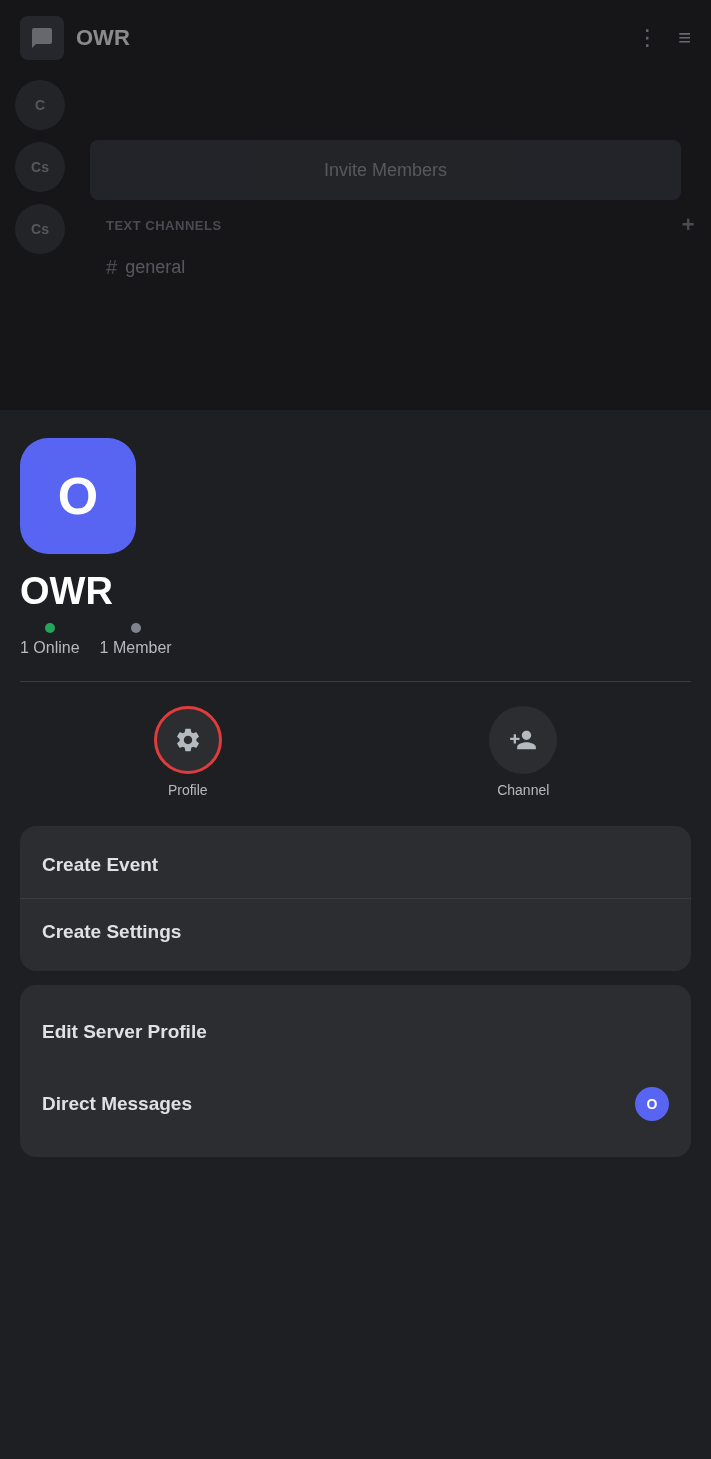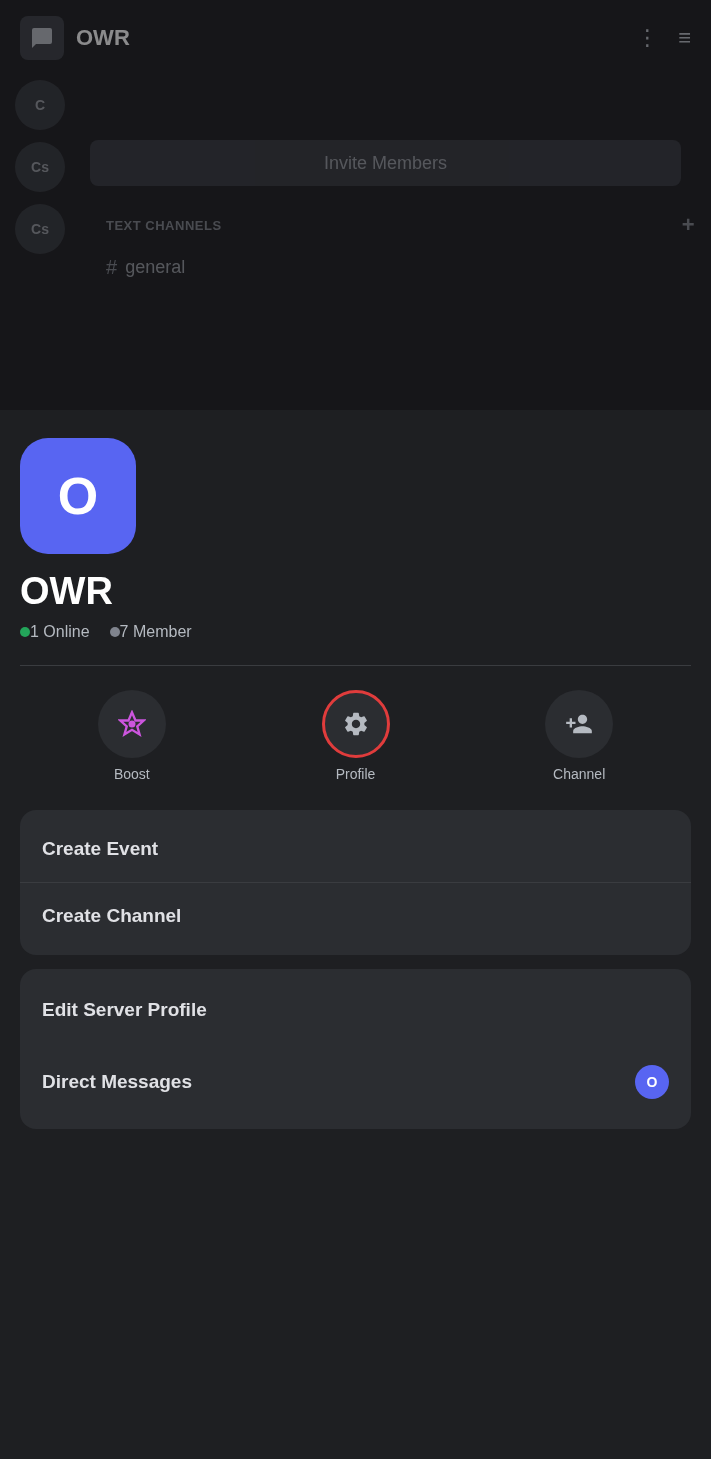--- a/index.html
+++ b/index.html
@@ -89,21 +89,21 @@
       color: #b5bac1;
       font-size: 14px;
       font-weight: 600;
     }
 
     
     .bg-invite-bar {
       position: absolute;
       top: 140px;
       left: 90px; right: 30px;
-      height: 46px;
+      height: 60px;
       background: #383a40;
       border-radius: 8px;
       display: flex; align-items: center; justify-content: center;
       color: #b5bac1;
       font-size: 18px;
       z-index: 1;
       opacity: 0.4;
     }
 
     
@@ -173,23 +173,24 @@
 
     
     .stats-row {
       display: flex;
       align-items: center;
       gap: 20px;
       margin-bottom: 24px;
     }
 
     .stat-item {
-      display: flex; align-items: center; 
+      display: flex; align-items: center; gap: 6px;
       color: #b5bac1;
       font-size: 16px;
+      flex-direction: column;
     }
 
     .dot-green {
       width: 10px; height: 10px;
       border-radius: 50%;
       background: #23a55a;
     }
 
     .dot-gray {
       width: 10px; height: 10px;
@@ -254,21 +255,21 @@
     }
 
     .menu-item:not(:last-child) {
       border-bottom: 1px solid #3a3c40;
     }
 
     
     .menu-card-2 {
       background: #2b2d31;
       border-radius: 16px;
-      padding: 8px 0;
+      padding: 14px 0;
       margin-bottom: 14px;
       position: relative;
     }
 
     .menu-item-2 {
       padding: 22px 22px;
       color: #e0e1e5;
       font-size: 19px;
       font-weight: 600;
       cursor: pointer;
@@ -336,37 +337,28 @@
 
   <div class="server-name">OWR</div>
 
   <div class="stats-row">
     <div class="stat-item">
       <div class="dot-green"></div>
       <span>1 Online</span>
     </div>
     <div class="stat-item">
       <div class="dot-gray"></div>
-      <span>7 Member</span>
+      <span>1 Member</span>
     </div>
   </div>
 
   <div class="divider"></div>
 
   <div class="actions-row">
 
-    <div class="action-btn">
-      <div class="action-icon-wrap">
-        <svg width="28" height="28" viewBox="0 0 24 24" fill="none">
-          <polygon points="12,2 9,9 2,9 7.5,14 5.5,21 12,17 18.5,21 16.5,14 22,9 15,9" fill="none" stroke="#cc55de" stroke-width="2"></polygon>
-          <circle cx="12" cy="12" r="3" fill="#cc55de"></circle>
-        </svg>
-      </div>
-      <span class="action-label">Boost</span>
-    </div>
 
 
     <div class="action-btn">
       <div class="action-icon-wrap highlighted">
         <svg width="28" height="28" viewBox="0 0 24 24" fill="#b5bac1">
           <path d="M19.14 12.94c.04-.3.06-.61.06-.94 0-.32-.02-.64-.07-.94l2.03-1.58a.49.49 0 0 0 .12-.61l-1.92-3.32a.49.49 0 0 0-.59-.22l-2.39.96a7.02 7.02 0 0 0-1.62-.94l-.36-2.54a.484.484 0 0 0-.48-.41h-3.84c-.24 0-.43.17-.47.41l-.36 2.54c-.59.24-1.13.57-1.62.94l-2.39-.96a.48.48 0 0 0-.59.22L2.74 8.87a.47.47 0 0 0 .12.61l2.03 1.58c-.05.3-.09.63-.09.94s.02.64.07.94l-2.03 1.58a.49.49 0 0 0-.12.61l1.92 3.32c.12.22.37.29.59.22l2.39-.96c.5.38 1.03.7 1.62.94l.36 2.54c.05.24.24.41.48.41h3.84c.24 0 .44-.17.47-.41l.36-2.54c.59-.24 1.13-.56 1.62-.94l2.39.96c.22.08.47 0 .59-.22l1.92-3.32a.47.47 0 0 0-.12-.61l-2.01-1.58zM12 15.6c-1.98 0-3.6-1.62-3.6-3.6s1.62-3.6 3.6-3.6 3.6 1.62 3.6 3.6-1.62 3.6-3.6 3.6z"></path>
         </svg>
       </div>
       <span class="action-label">Profile</span>
     </div>
@@ -377,21 +369,21 @@
           <path d="M15 12c2.21 0 4-1.79 4-4s-1.79-4-4-4-4 1.79-4 4 1.79 4 4 4zm-9-2V7H4v3H1v2h3v3h2v-3h3v-2H6zm9 4c-2.67 0-8 1.34-8 4v2h16v-2c0-2.66-5.33-4-8-4z"></path>
         </svg>
       </div>
       <span class="action-label">Channel</span>
     </div>
 
   </div>
 
   <div class="menu-card">
     <div class="menu-item">Create Event</div>
-    <div class="menu-item">Create Channel</div>
+    <div class="menu-item">Create Settings</div>
   </div>
 
   <div class="menu-card-2">
     <div class="menu-item-2">
       <span>Edit Server Profile</span>
     </div>
     <div class="menu-item-2">
       <span>Direct Messages</span>
       <div class="avatar-sm">O</div>
     </div>

